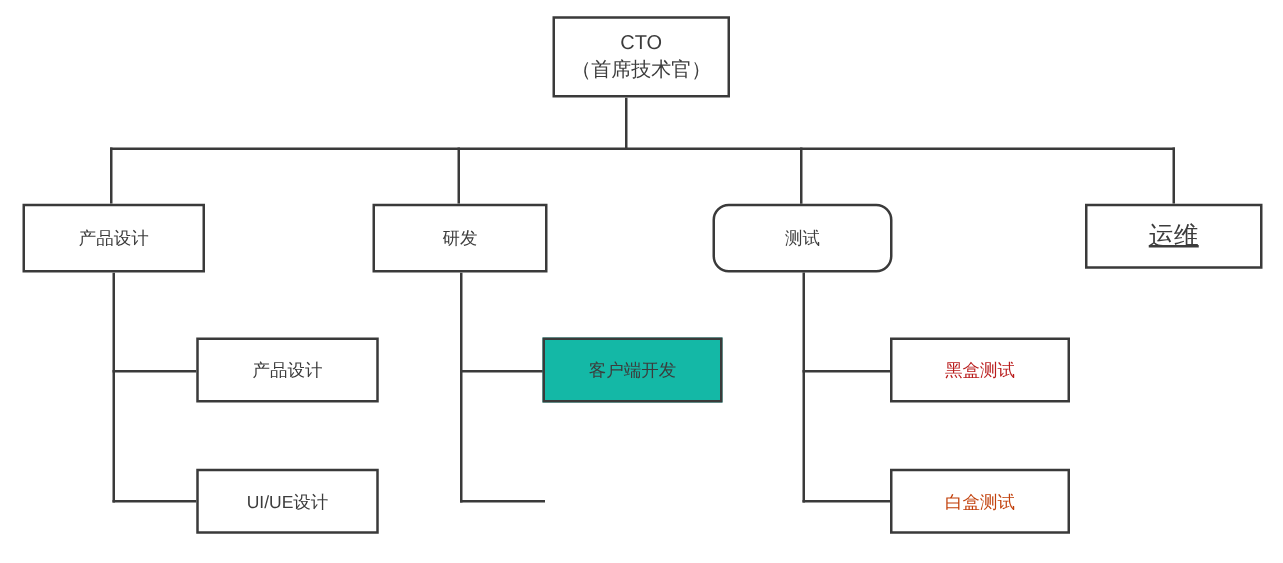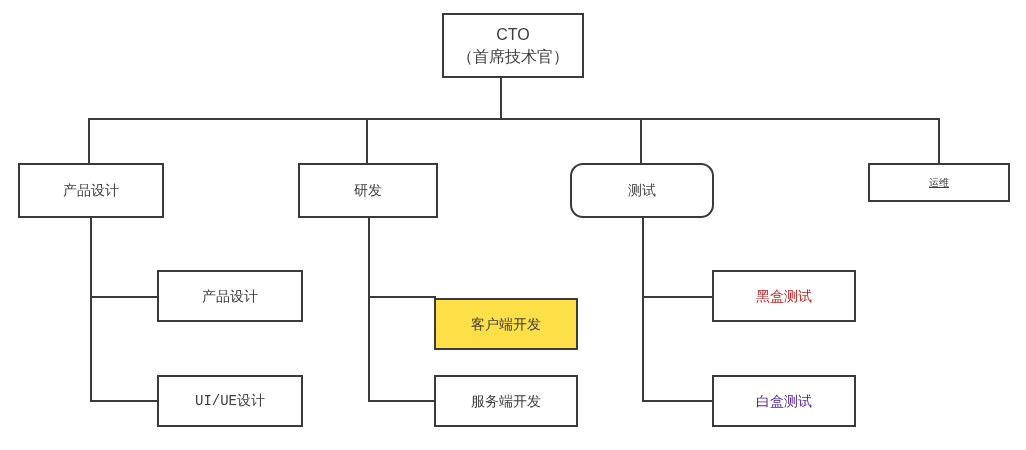--- a/index.html
+++ b/index.html
@@ -68,20 +68,19 @@
     <div class="connector h" style="background: rgb(58, 58, 58); left: 368px; top: 296px; width: 68px; height: 2px;"></div>
     <div class="connector h" style="background: rgb(58, 58, 58); left: 368px; top: 400px; width: 68px; height: 2px;"></div>
     <div class="connector v" style="background: rgb(58, 58, 58); left: 642px; top: 218px; height: 184px; width: 2px;"></div>
     <div class="connector h" style="background: rgb(58, 58, 58); left: 642px; top: 296px; width: 72px; height: 2px;"></div>
     <div class="connector h" style="background: rgb(58, 58, 58); left: 642px; top: 400px; width: 72px; height: 2px;"></div>
     <div class="node" style="left: 442px; top: 13px; width: 142px; height: 65px; border-color: rgb(58, 58, 58); border-width: 2px; background: rgb(255, 255, 255); color: rgb(60, 60, 60); font-size: 16px;"><span class="node-label">CTO
 （首席技术官）</span></div>
     <div class="node" style="left: 18px; top: 163px; width: 146px; height: 55px; border-color: rgb(58, 58, 58); border-width: 2px; background: rgb(255, 255, 255); color: rgb(60, 60, 60); font-size: 14px;"><span class="node-label">产品设计</span></div>
     <div class="node" style="left: 298px; top: 163px; width: 140px; height: 55px; border-color: rgb(58, 58, 58); border-width: 2px; background: rgb(255, 255, 255); color: rgb(60, 60, 60); font-size: 14px; justify-content: center;"><span class="node-label">研发</span></div>
     <div class="node" style="left: 570px; top: 163px; width: 144px; height: 55px; border-color: rgb(58, 58, 58); border-width: 2px; background: rgb(255, 255, 255); color: rgb(60, 60, 60); font-size: 14px; border-radius: 13px;"><span class="node-label">测试</span></div>
-    <div class="node" style="left: 868px; top: 163px; width: 142px; height: 39px; border-color: rgb(58, 58, 58); border-width: 2px; background: rgb(255, 255, 255); color: rgb(60, 60, 60); font-size: 10px; text-decoration: underline;"><span class="node-label">运维</span></div>
+    <div class="node" style="left: 868px; top: 163px; width: 142px; height: 52px; border-color: rgb(58, 58, 58); border-width: 2px; background: rgb(255, 255, 255); color: rgb(60, 60, 60); font-size: 20px; text-decoration: underline;"><span class="node-label">运维</span></div>
     <div class="node" style="left: 157px; top: 270px; width: 146px; height: 52px; border-color: rgb(58, 58, 58); border-width: 2px; background: rgb(255, 255, 255); color: rgb(60, 60, 60); font-size: 14px;"><span class="node-label">产品设计</span></div>
-    <div class="node" style="left: 157px; top: 375px; width: 146px; height: 52px; border-color: rgb(58, 58, 58); border-width: 2px; background: rgb(255, 255, 255); color: rgb(60, 60, 60); font-size: 14px; font-family: Liberation Mono, monospace;"><span class="node-label">UI/UE设计</span></div>
-    <div class="node" style="left: 434px; top: 270px; width: 144px; height: 52px; border-color: rgb(58, 58, 58); border-width: 2px; background: #fde047; color: rgb(60, 60, 60); font-size: 14px; margin-top: 28px;"><span class="node-label">客户端开发</span></div>
-    <div class="node" style="left: 434px; top: 375px; width: 144px; height: 52px; border-color: rgb(58, 58, 58); border-width: 2px; background: rgb(255, 255, 255); color: rgb(60, 60, 60); font-size: 14px;"><span class="node-label">服务端开发</span></div>
+    <div class="node" style="left: 157px; top: 375px; width: 146px; height: 52px; border-color: rgb(58, 58, 58); border-width: 2px; background: rgb(255, 255, 255); color: rgb(60, 60, 60); font-size: 14px;"><span class="node-label">UI/UE设计</span></div>
+    <div class="node" style="left: 434px; top: 270px; width: 144px; height: 52px; border-color: rgb(58, 58, 58); border-width: 2px; background: #14b8a6; color: rgb(60, 60, 60); font-size: 14px;"><span class="node-label">客户端开发</span></div>
     <div class="node" style="left: 712px; top: 270px; width: 144px; height: 52px; border-color: rgb(58, 58, 58); border-width: 2px; background: rgb(255, 255, 255); color: #b91c1c; font-size: 14px;"><span class="node-label">黑盒测试</span></div>
-    <div class="node" style="left: 712px; top: 375px; width: 144px; height: 52px; border-color: rgb(58, 58, 58); border-width: 2px; background: rgb(255, 255, 255); color: #4c1d95; font-size: 14px;"><span class="node-label">白盒测试</span></div>
+    <div class="node" style="left: 712px; top: 375px; width: 144px; height: 52px; border-color: rgb(58, 58, 58); border-width: 2px; background: rgb(255, 255, 255); color: #c2410c; font-size: 14px;"><span class="node-label">白盒测试</span></div>
   </div>
 
 </body></html>

